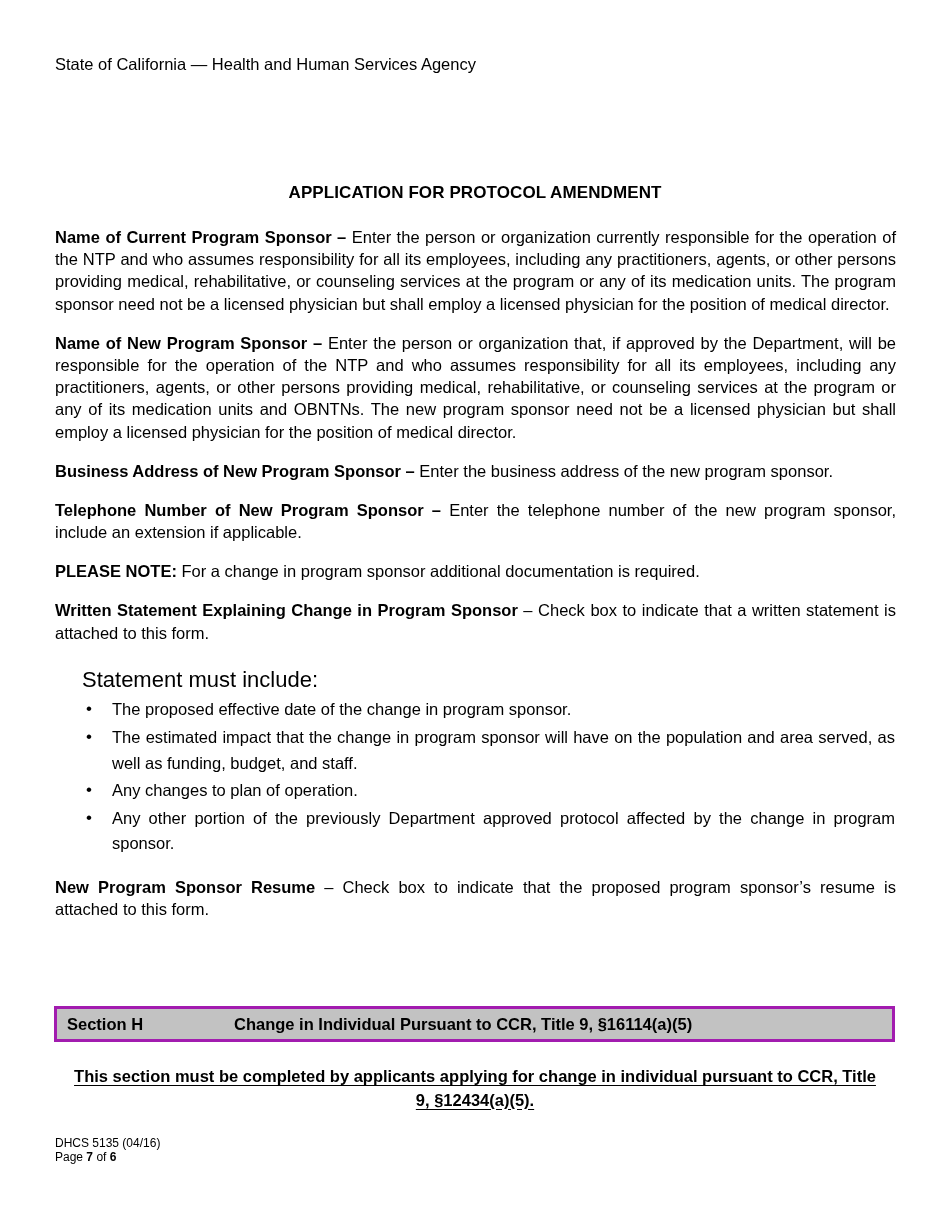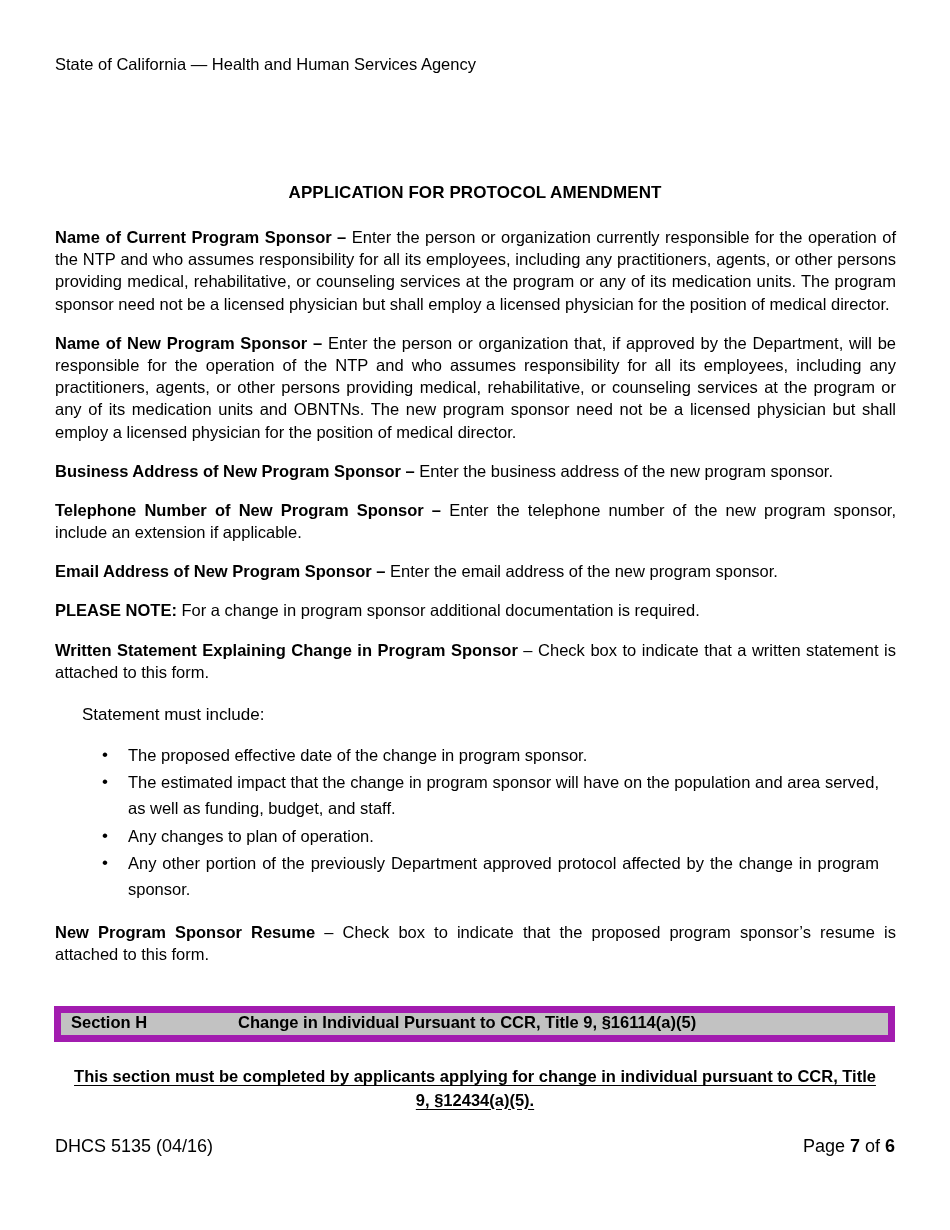--- a/index.html
+++ b/index.html
@@ -78,27 +78,27 @@
   p.para:last-child { margin-bottom: 12px; }
   p.para b { font-weight: bold; }
 
   .tight { margin-bottom: 16px; }
 
   .sub-block {
     margin: 0 0 0 27px;
     padding-top: 4px;
   }
   .sub-lead {
-    font-size: 17px;
+    font-size: 22px;
     line-height: 1.345;
     margin: 0 0 3px 0;
   }
   ul.statement-list {
     list-style: none;
-    margin: 16px;
+    margin: 0;
     padding: 0;
   }
   ul.statement-list li {
     position: relative;
     font-size: 16.5px;
     line-height: 1.55;
     padding-left: 30px;
     margin: 0 0 2px 0;
     text-align: justify;
     text-justify: inter-word;
@@ -114,24 +114,24 @@
   }
 
   
   .section-bar {
     position: absolute;
     left: 54px;
     top: 1006px;
     width: 841px;
     height: 36px;
     background: #c2c2c2;
-    border: 7px solid #a21caf;
+    border: 3px solid #a21caf;
     box-sizing: border-box;
     display: flex;
-    align-items: flex-start;
+    align-items: center;
   }
   .section-bar .sec-label {
     font-weight: bold;
     font-size: 16.5px;
     margin-left: 10px;
     width: 167px;
     flex: none;
   }
   .section-bar .sec-title {
     font-weight: bold;
@@ -153,21 +153,22 @@
   }
 
   
   .footer {
     position: absolute;
     left: 55px;
     top: 1136px;
     width: 840px;
     display: flex;
     justify-content: space-between;
-    font-size: 18px;
+    font-size: 12px;
+    flex-direction: column;
   }
   .footer .pagenum b { font-weight: bold; }
 </style>
 </head>
 <body>
 
 <div class="page">
 
   <div class="letterhead">
     <div class="letterhead-left">State of California — Health and Human Services Agency</div>
@@ -186,23 +187,20 @@
     </p>
 
     <p class="para">
       <b>Business Address of New Program Sponsor – </b><span>Enter the business address of the new program sponsor.</span>
     </p>
 
     <p class="para">
       <b>Telephone Number of New Program Sponsor – </b><span>Enter the telephone number of the new program sponsor, include an extension if applicable.</span>
     </p>
 
-    <p class="para">
-      <b>Email Address of New Program Sponsor – </b><span>Enter the email address of the new program sponsor.</span>
-    </p>
 
     <p class="para">
       <b>PLEASE NOTE: </b><span>For a change in program sponsor additional documentation is required.</span>
     </p>
 
     <p class="para tight">
       <b>Written Statement Explaining Change in Program Sponsor</b><span> – Check box to indicate that a written statement is attached to this form.</span>
     </p>
 
     <div class="sub-block">

